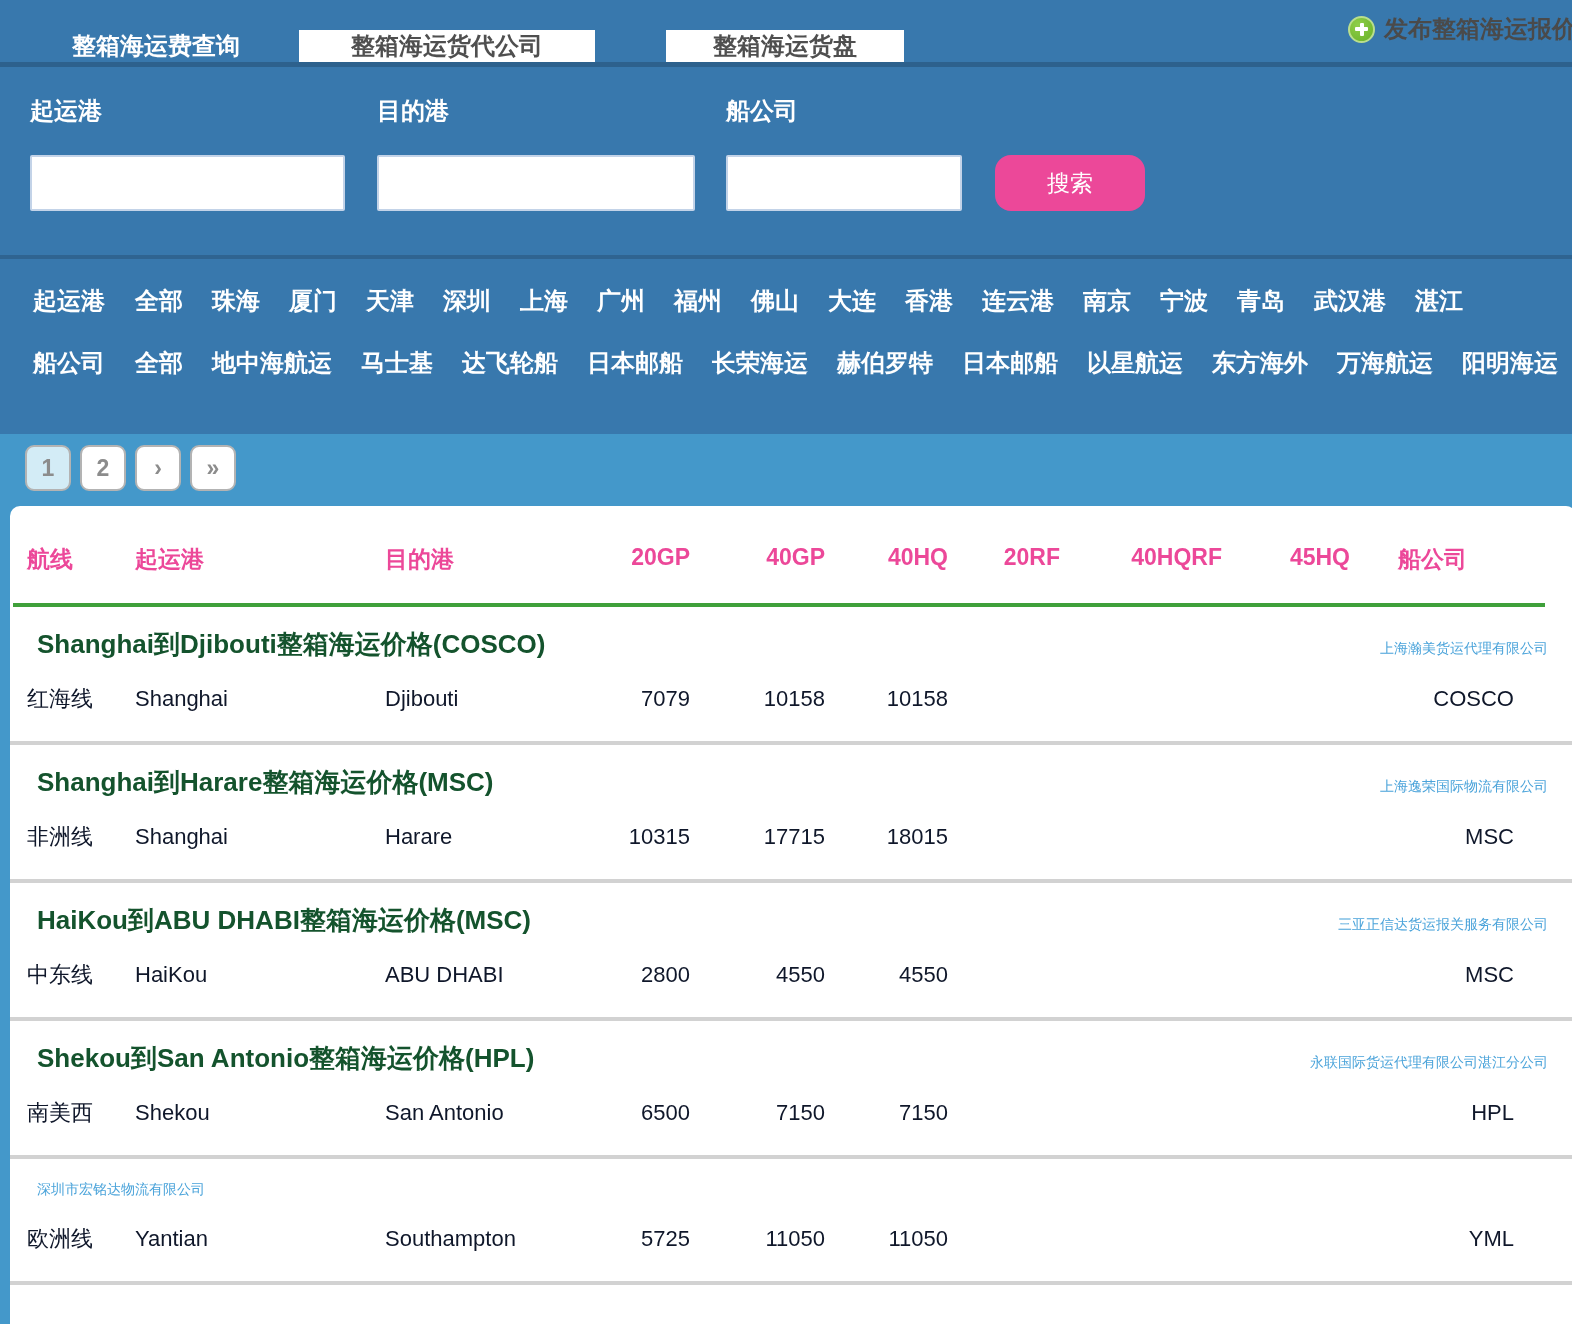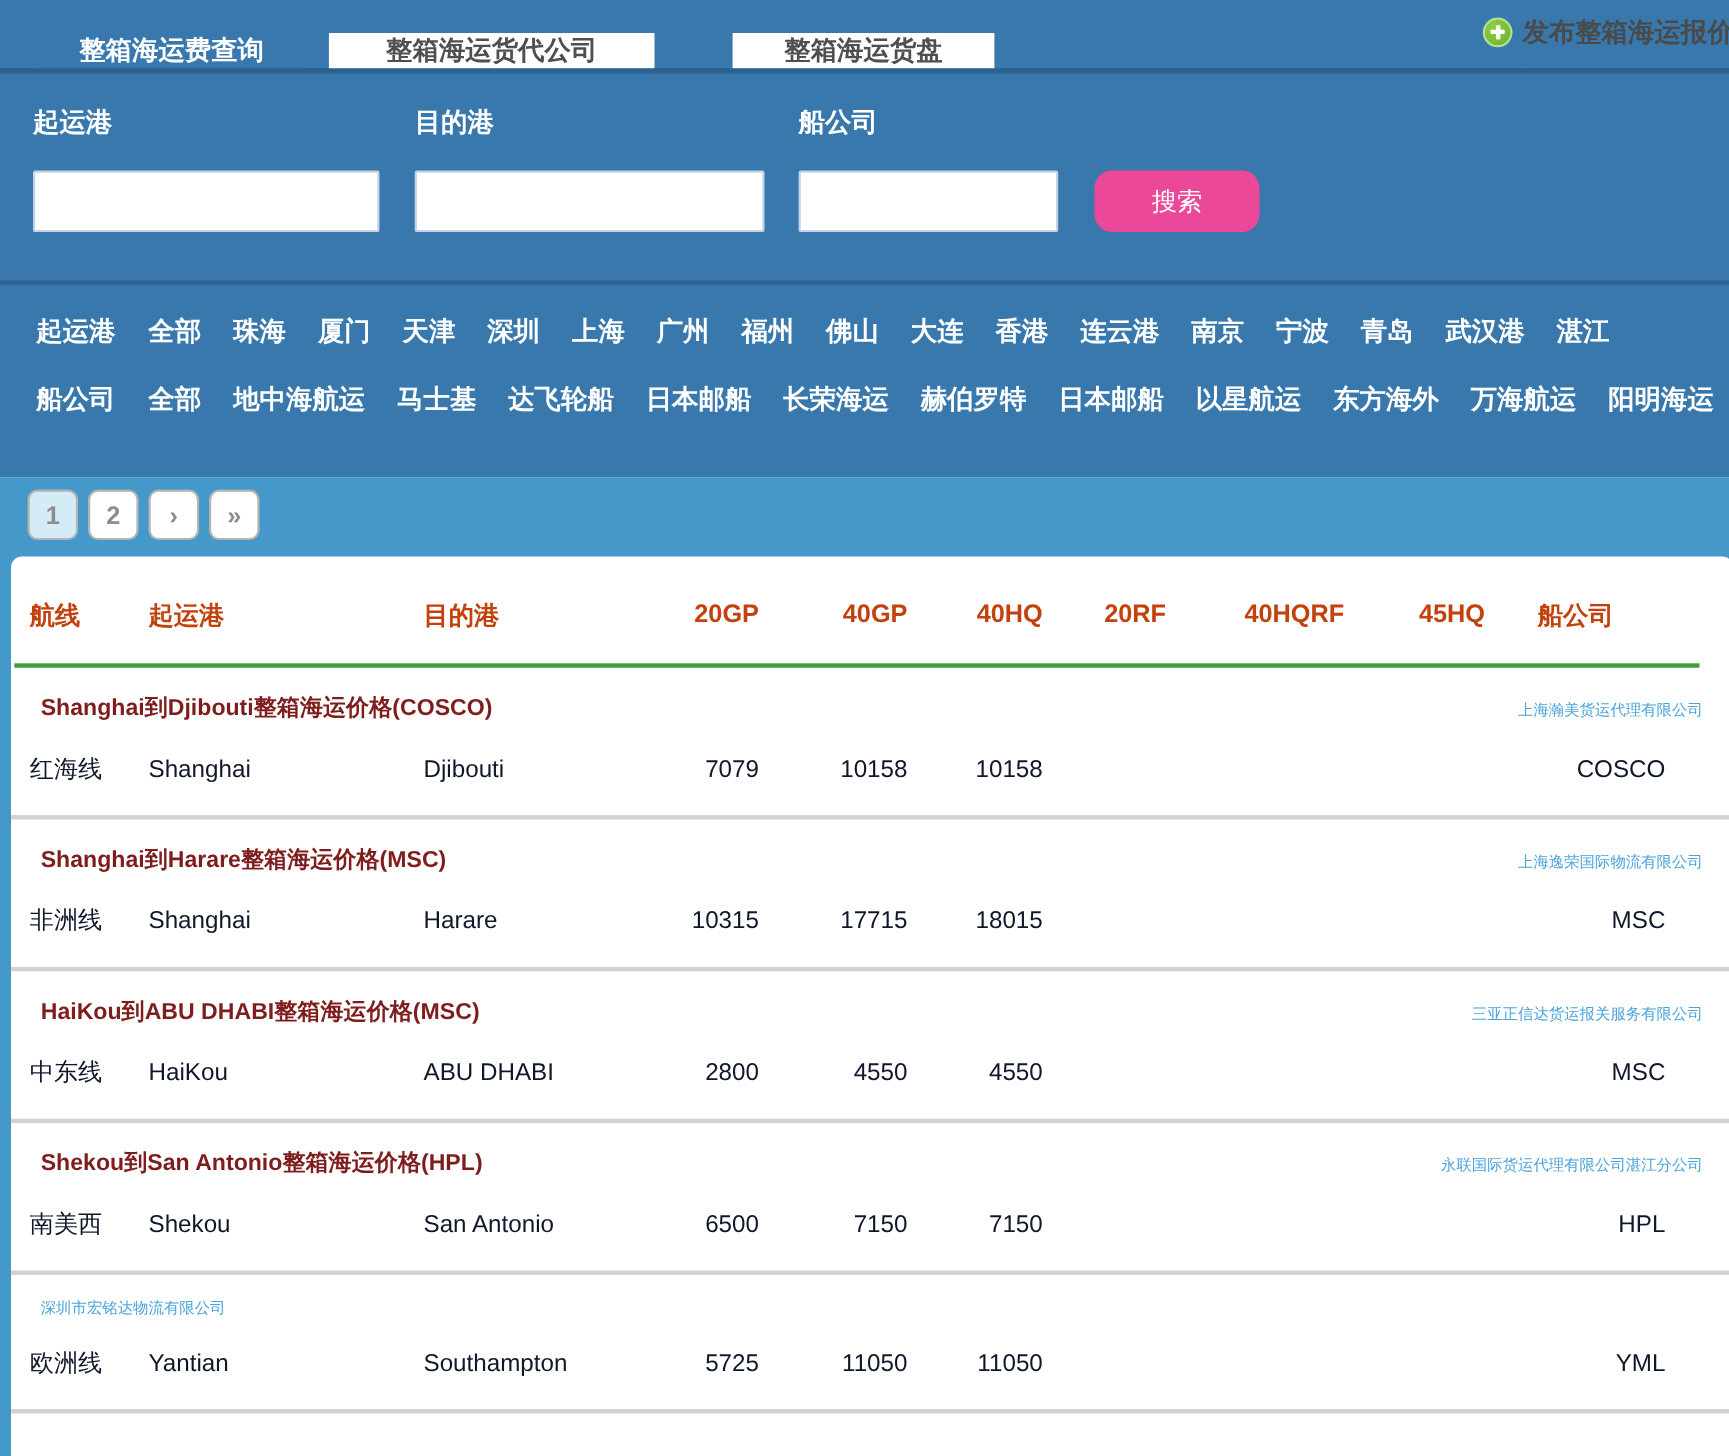--- a/index.html
+++ b/index.html
@@ -61,29 +61,29 @@
     cursor:pointer; }
   .page-btn.active { background:#d3ecf6; }
 
   
   .card { margin-left:10px; margin-top:12px; width:1566px; min-height:840px; background:#fff;
     border-radius:10px 10px 0 0; }
   .grid { display:grid; grid-template-columns:108px 250px 235px 70px 135px 123px 112px 162px 128px 1fr;
     padding-left:17px; }
   .thead-wrap { border-bottom:4px solid #3fa03a; margin:0 31px 0 3px; }
   .thead { padding:38px 0 28px 14px; }
-  .thead .hc { font-size:23px; font-weight:bold; color:#c2410c; }
+  .thead .hc { font-size:23px; font-weight:bold; color:#ec4899; }
   .hc.num, .cell.num { text-align:right; }
   .hc.last { text-align:right; padding-right:78px; }
   .cell.last { text-align:right; padding-right:62px; }
 
   .row { padding:22px 0 28px 0; }
   .row-top { display:flex; justify-content:space-between; align-items:baseline;
     padding:0 28px 0 27px; }
-  .row-title { color:#7f1d1d; font-size:21px; font-weight:bold; text-decoration:none; cursor:pointer;
+  .row-title { color:#14532d; font-size:26px; font-weight:bold; text-decoration:none; cursor:pointer;
     line-height:30px; white-space:nowrap; }
   .row-company { color:#4aa3da; font-size:14px; text-decoration:none; cursor:pointer; white-space:nowrap; }
   .row-grid { margin-top:26px; line-height:28px; }
   .cell { font-size:22px; color:#0f172a; }
   .divider { height:4px; background:#d2d2d2; }
 </style>
 </head>
 <body>
 
 <div class="header-area">

